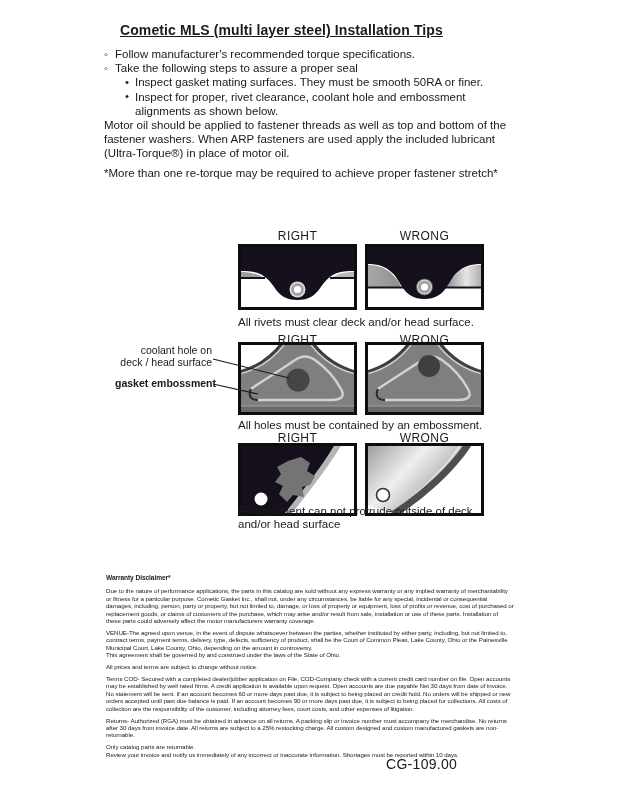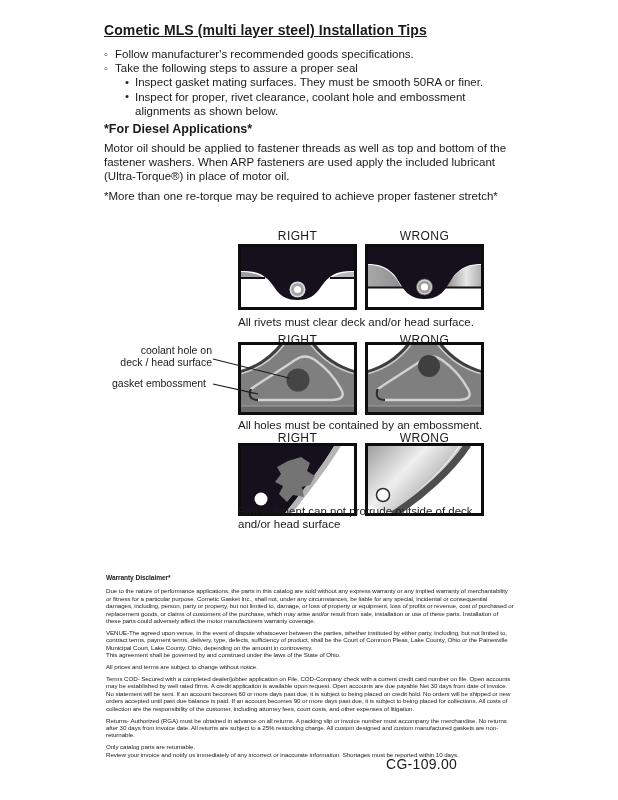--- a/index.html
+++ b/index.html
@@ -1,21 +1,21 @@
 <!DOCTYPE html>
 <html><head>
 <meta charset="utf-8">
 <style>
   html,body{margin:0;padding:0;background:#fff;}
   .page{position:relative;width:618px;height:800px;background:#ffffff;
         font-family:"Liberation Sans",sans-serif;color:#1a1a1a;overflow:hidden;}
 
   
   .tips{position:absolute;left:104px;top:22px;width:416px;}
-  .title{font-size:14px;font-weight:bold;text-decoration:underline;margin:0 0 9px 0;letter-spacing:.1px;}
+  .title{font-size:14px;font-weight:bold;text-decoration:underline;margin:0 0 9px 16px;letter-spacing:.1px;}
   .bullet{position:relative;font-size:11.5px;line-height:14.2px;padding-left:11px;}
   .bullet::before{content:"\25E6";position:absolute;left:0;top:-0.5px;font-size:11px;}
   .bullet.lvl2{padding-left:31px;}
   .bullet.lvl2::before{content:"\2022";left:21px;font-size:11.5px;}
 
   
   .diesel{position:absolute;left:104px;top:119px;width:418px;}
   .diesel h2{font-size:12.5px;font-weight:bold;margin:3px 0 6px 0;}
   .diesel p{font-size:11.5px;line-height:13.8px;margin:0 0 6.5px 0;}
 
@@ -37,28 +37,27 @@
 
   .footer-code{position:absolute;left:386px;top:756px;font-size:14px;letter-spacing:.3px;}
 </style>
 </head>
 <body>
 
 <div class="page">
 
   <div class="tips">
     <h1 class="title">Cometic MLS (multi layer steel) Installation Tips</h1>
-    <div class="bullet lvl1">Follow manufacturer's recommended goods specifications.</div>
+    <div class="bullet lvl1">Follow manufacturer's recommended torque specifications.</div>
     <div class="bullet lvl1">Take the following steps to assure a proper seal</div>
     <div class="bullet lvl2">Inspect gasket mating surfaces.  They must be smooth 50RA or finer.</div>
     <div class="bullet lvl2">Inspect for proper, rivet clearance, coolant hole and embossment alignments as shown below.</div>
   </div>
 
   <div class="diesel">
-    <h2>*For Diesel Applications*</h2>
     <p>Motor oil should be applied to fastener threads as well as top and bottom of the fastener washers. When ARP fasteners are used apply the included lubricant (Ultra-Torque®) in place of motor oil.</p>
     <p>*More than one re-torque may be required to achieve proper fastener stretch*</p>
   </div>
 
   <div class="diagram-area">
 
     <div class="dlabel" style="left:238px;top:1px;">RIGHT</div>
     <div class="dlabel" style="left:365px;top:1px;">WRONG</div>
 
     <div class="dbox" style="left:238px;top:16px;">
@@ -102,21 +101,21 @@
 
     <div class="dcaption" style="left:238px;top:88px;width:300px;">All rivets must clear deck and/or head surface.</div>
 
     <div class="dlabel" style="left:238px;top:105px;">RIGHT</div>
     <div class="dlabel" style="left:365px;top:105px;">WRONG</div>
 
     <div class="ann" style="left:98px;top:117px;width:114px;">
       <span>coolant hole on</span><br>
       <span>deck / head surface</span>
     </div>
-    <div class="ann" style="left:80px;top:150px;width:126px;">gasket embossment</div>
+    <div class="ann" style="left:90px;top:150px;width:126px;font-weight:bold;">gasket embossment</div>
 
     <div class="dbox" style="left:238px;top:114px;">
       <svg width="119" height="73" viewBox="0 0 119 73">
         <rect x="1.5" y="1.5" width="116" height="70" fill="#ffffff"></rect>
         <path d="M1.5,71.5 L1.5,30 C20,25 35,13 44,1.5 L75,1.5 C84,13 99,25 117.5,30 L117.5,71.5 Z" fill="#7f7f7f"></path>
         <path d="M1.5,30 C20,25 35,13 44,1.5" stroke="#3f3f3f" stroke-width="3" fill="none"></path>
         <path d="M3.5,31.5 C22,26.5 37,14.5 46,3" stroke="#d0d0d0" stroke-width="1.3" fill="none"></path>
         <path d="M117.5,30 C99,25 84,13 75,1.5" stroke="#3f3f3f" stroke-width="3" fill="none"></path>
         <path d="M115.5,31.5 C97,26.5 82,14.5 73,3" stroke="#d0d0d0" stroke-width="1.3" fill="none"></path>
         <rect x="1.5" y="64" width="116" height="7.5" fill="#6a6a6a"></rect>

